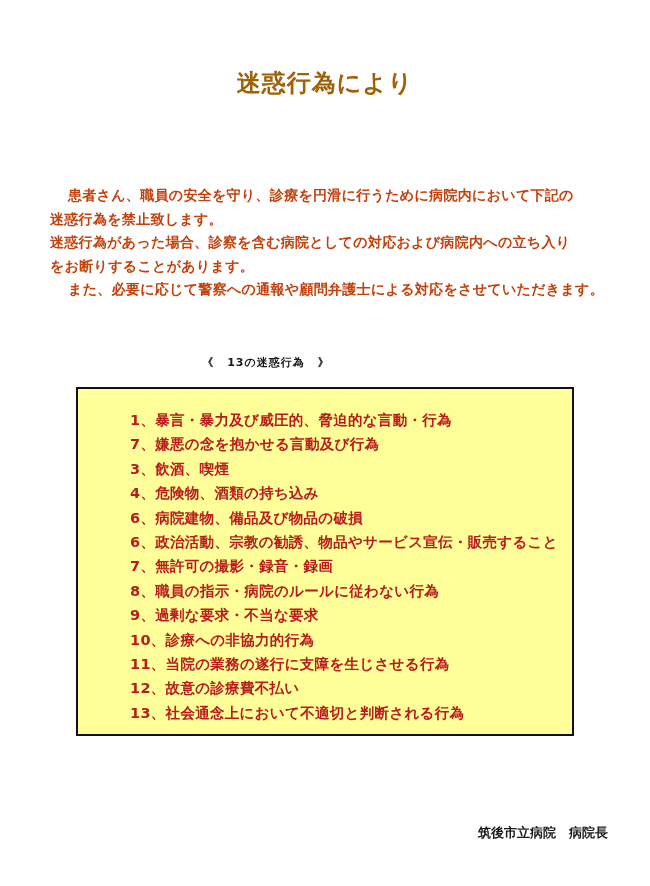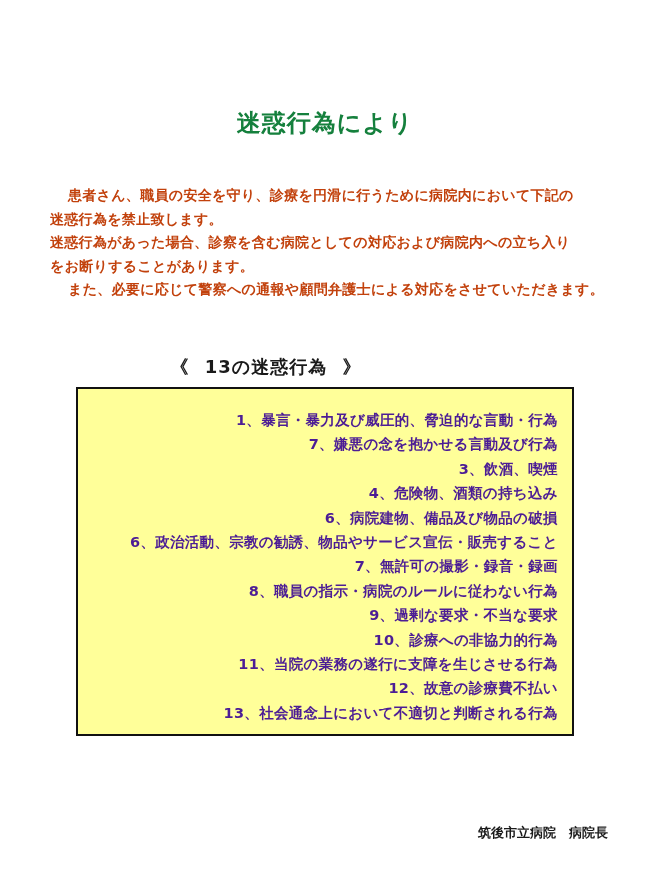--- a/index.html
+++ b/index.html
@@ -20,22 +20,21 @@
       left: 0;
       top: 62px;
       width: 650px;
       text-align: center;
     }
     .title-line {
       font-size: 24px;
       font-weight: bold;
       line-height: 42px;
       letter-spacing: 1px;
-      color: #15803d;
-      margin-top: 40px;
+      color: #a16207;
     }
     .intro {
       position: absolute;
       left: 50px;
       top: 184px;
       width: 580px;
       font-size: 14px;
       font-weight: bold;
       line-height: 23.5px;
       letter-spacing: 0.3px;
@@ -46,21 +45,21 @@
     }
     .indent {
       padding-left: 18px;
     }
     .section-heading {
       position: absolute;
       left: 0;
       top: 355px;
       width: 532px;
       text-align: center;
-      font-size: 18px;
+      font-size: 11px;
       font-weight: bold;
       letter-spacing: 1px;
       color: #1a1a1a;
     }
     .section-heading .bracket {
       padding: 0 8px;
     }
     .list-box {
       position: absolute;
       left: 76px;
@@ -77,22 +76,21 @@
       margin: 0;
       padding: 0;
       list-style: none;
     }
     .list-item {
       font-size: 14.5px;
       font-weight: bold;
       line-height: 24.4px;
       white-space: nowrap;
       letter-spacing: 0.3px;
-      color: #4c1d95;
-      text-align: right;
+      color: #b91c1c;
     }
     .footer {
       position: absolute;
       right: 42px;
       top: 822px;
       text-align: right;
       font-size: 13px;
       font-weight: bold;
       line-height: 21px;
       color: #1a1a1a;

